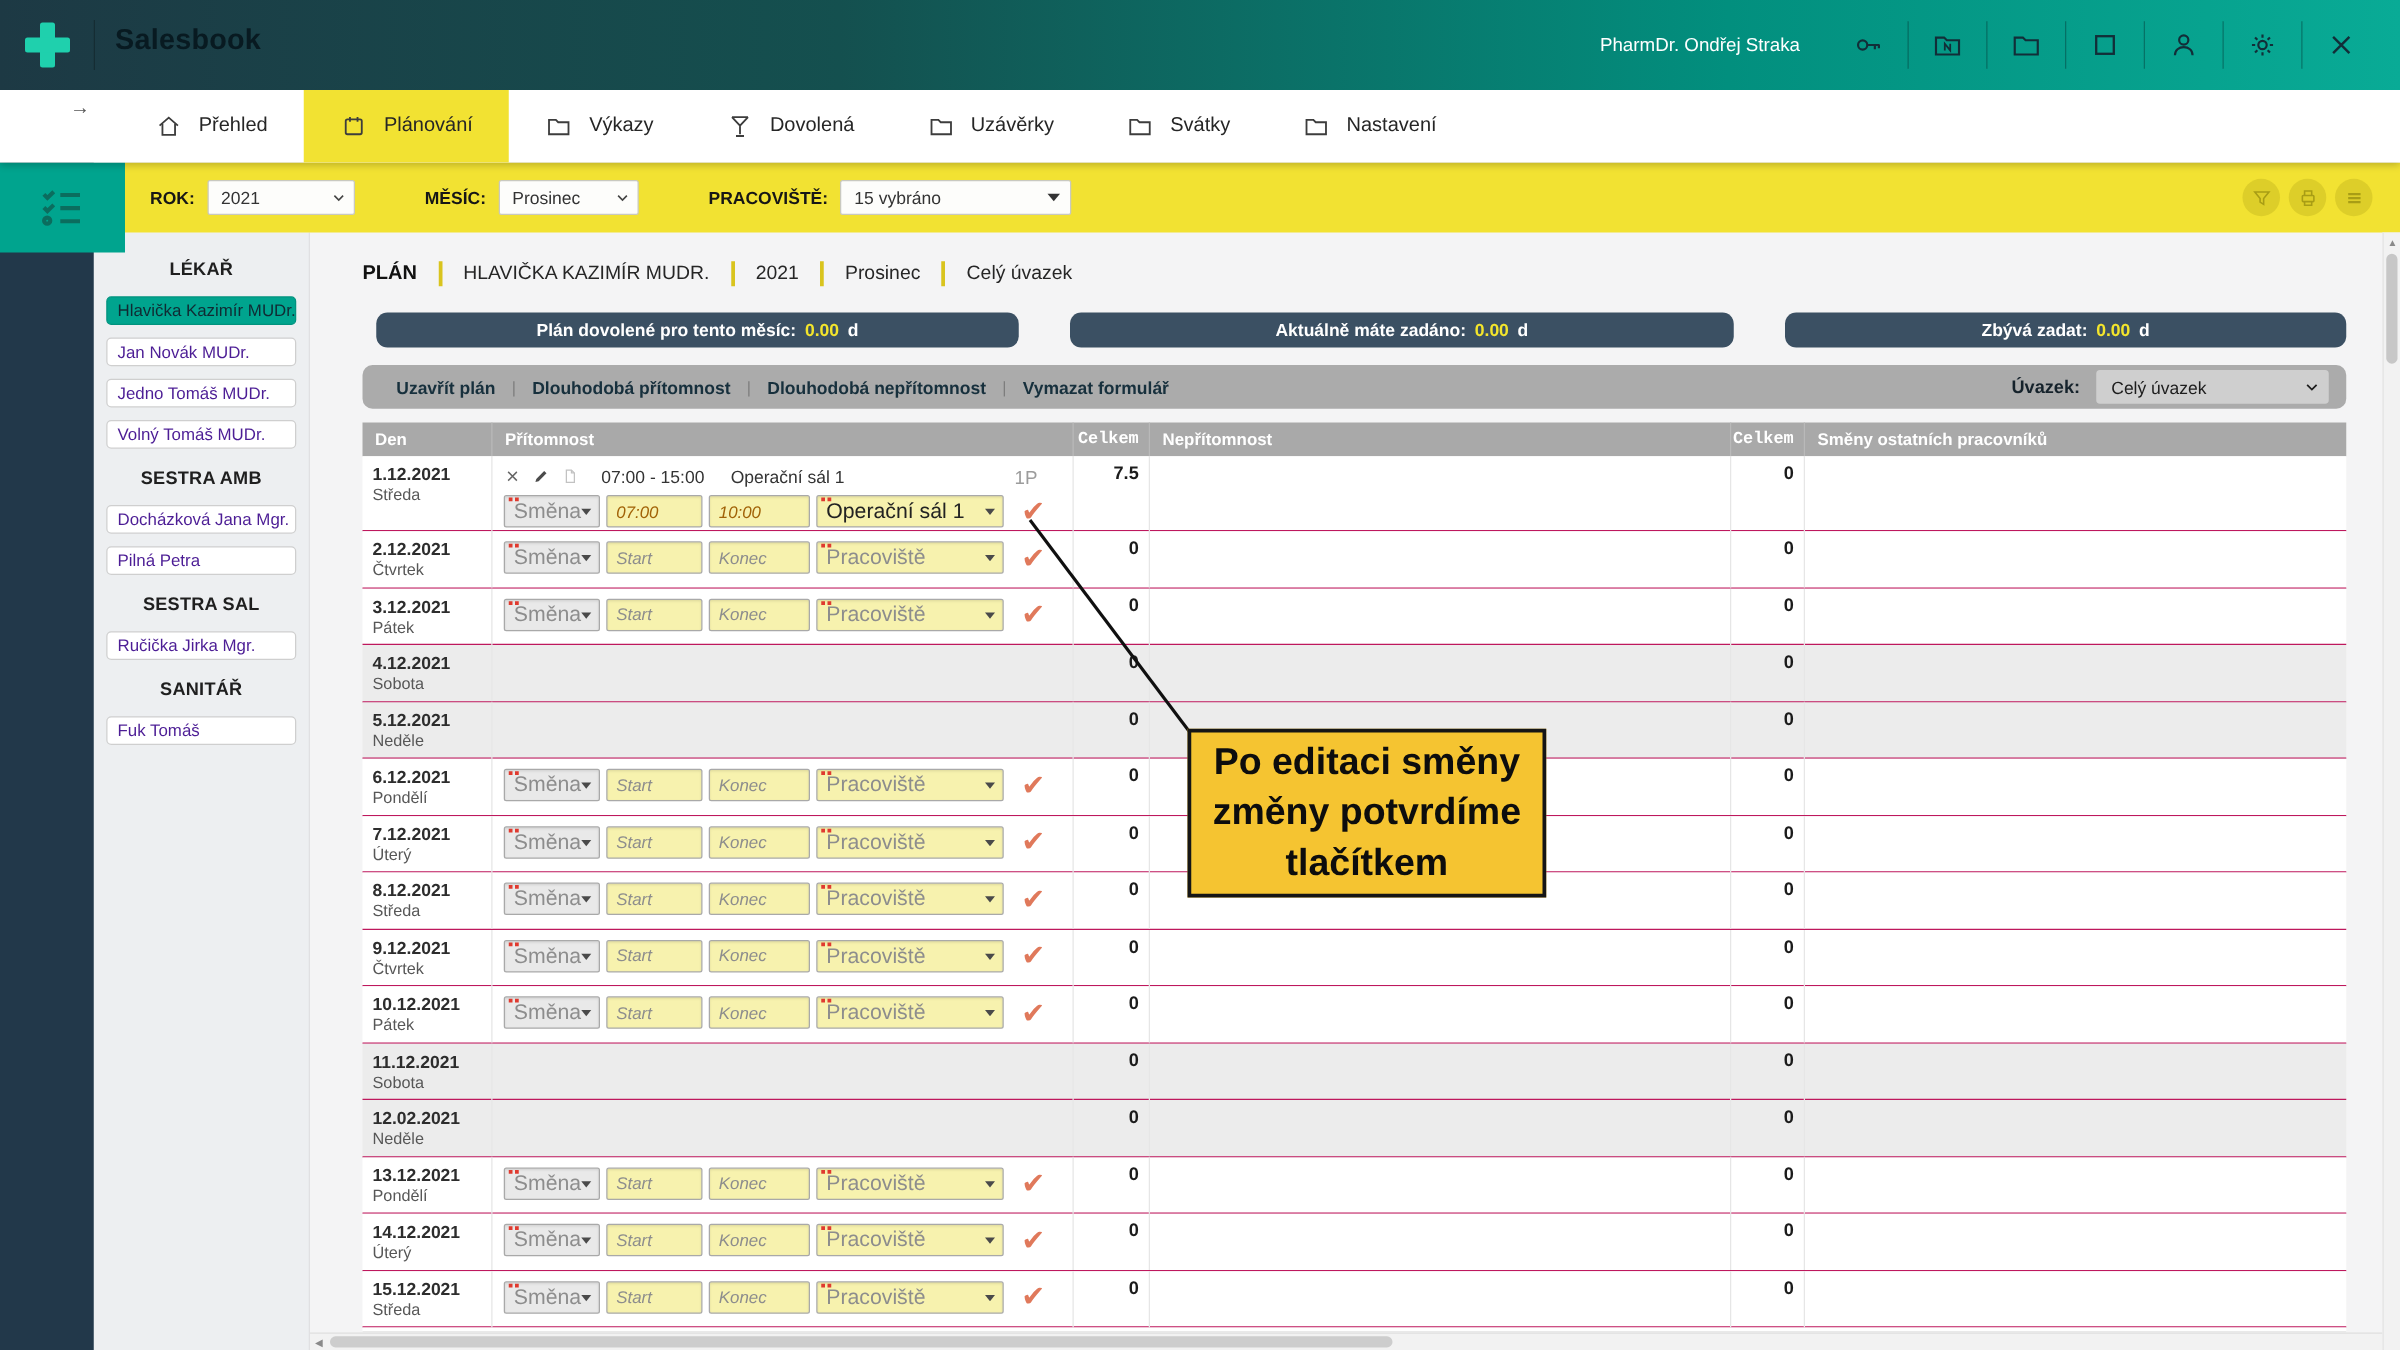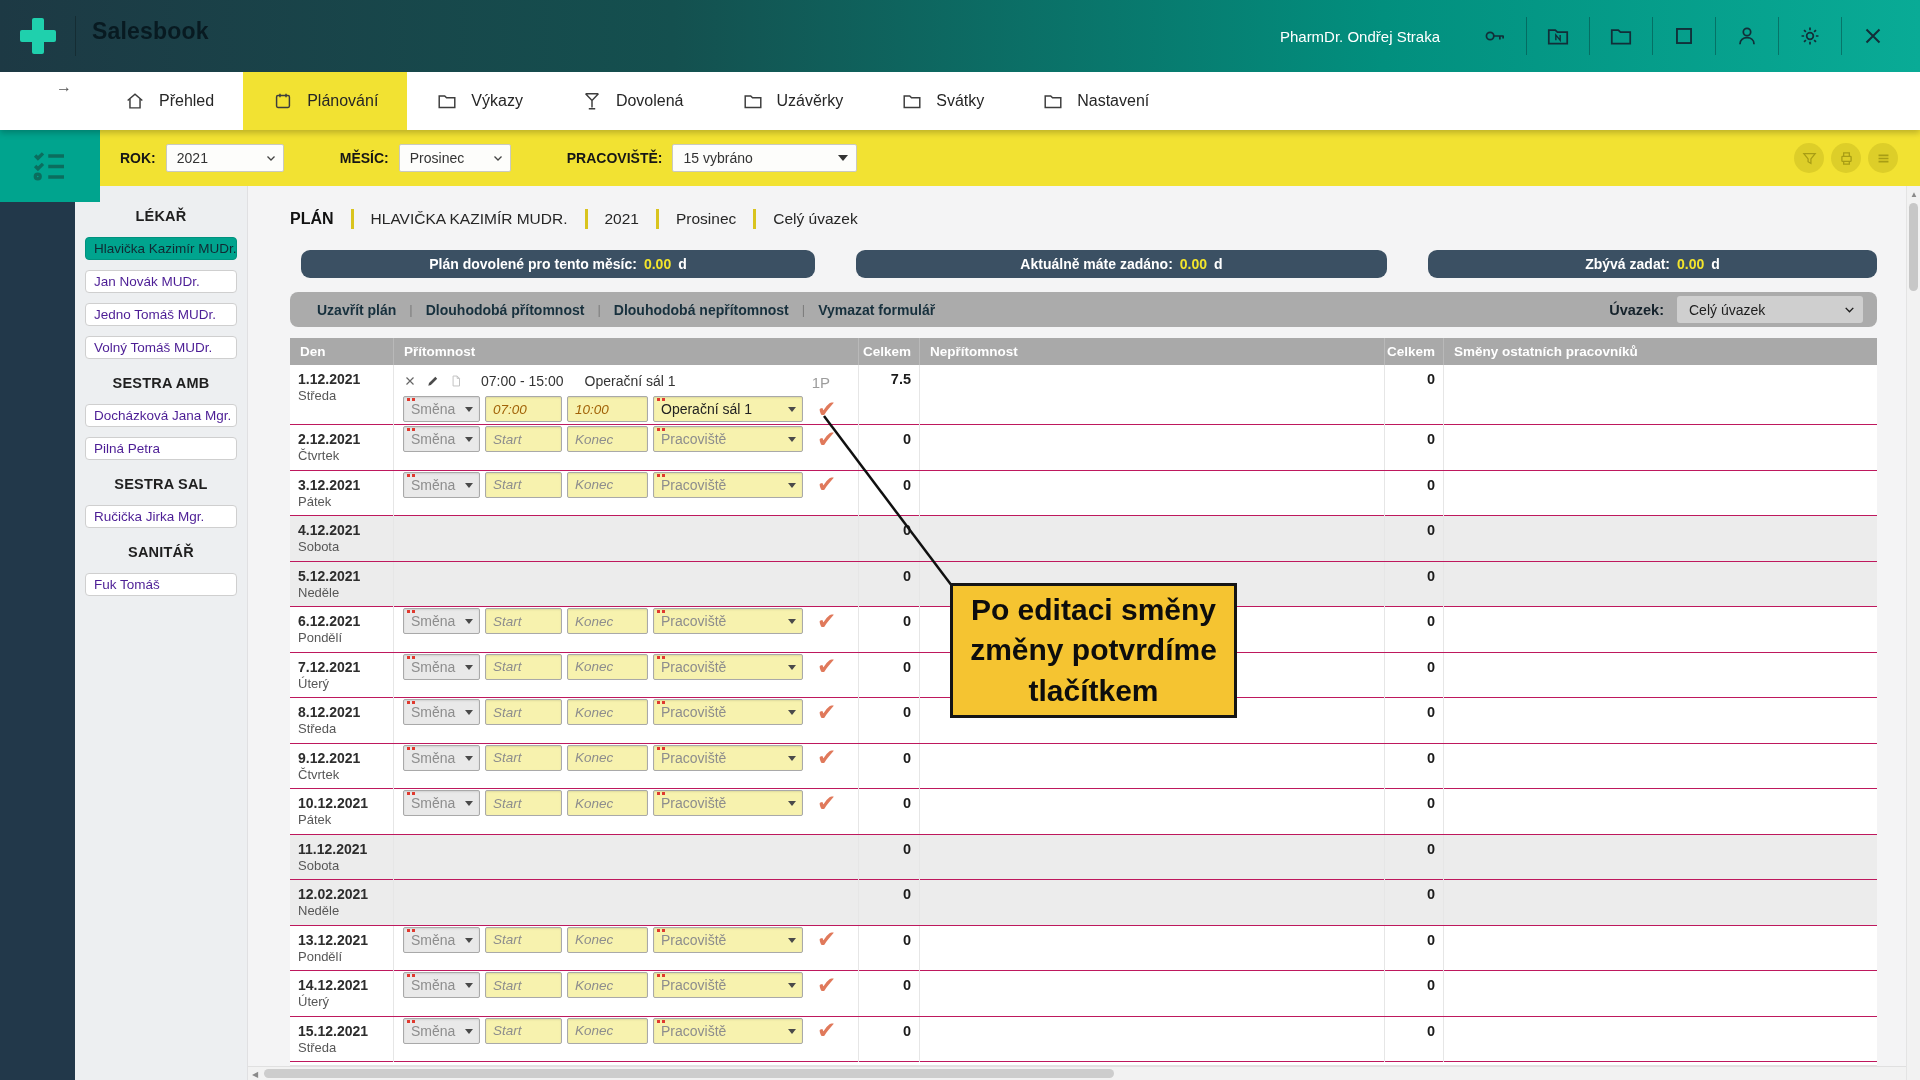--- a/index.html
+++ b/index.html
@@ -77,40 +77,40 @@
   .uvazek-select { width:186px; height:27px; background:#cfcfcf; border-radius:3px; display:flex; align-items:center;
     padding:0 26px 0 12px; font-size:14px; color:#1d1d1d; position:relative; cursor:pointer; }
   .uvazek-select .chev { position:absolute; right:7px; width:13px; height:13px; color:#1d1d1d; }
 
   
   .ptable { position:absolute; left:290px; top:338px; width:1587px; }
   .trow-grid { display:grid; grid-template-columns:103px 465px 61px 465px 59px 1fr; }
   .thead { height:27px; background:#a9a9a9; color:#fff; font-size:13.5px; font-weight:bold; }
   .thead > div { display:flex; align-items:center; padding:0 10px; border-left:1px solid #b9b9b9; overflow:hidden; white-space:nowrap; }
   .thead > div:first-child { border-left:none; }
-  .thead > div.num { justify-content:flex-end; padding-right:8px; }
+  .thead > div.num { justify-content:flex-end; padding-right:8px;font-family:Liberation Mono, monospace; }
   .trow { background:#fff; border-bottom:1px solid #be185d; height:45.5px; }
   .trow.first { height:60px; }
   .trow.weekend { background:#ececec; }
   .trow > div { border-left:1px solid #e6e6e6; overflow:visible; }
   .trow > div:first-child { border-left:none; }
   .cell-den { padding:5px 8px; line-height:1.3; }
   .cell-den .d1 { font-size:14px; font-weight:bold; color:#2d2d2d; }
   .cell-den .d2 { font-size:13px; color:#575757; }
   .cell-num { display:flex; justify-content:flex-end; padding:6px 8px 0 0; font-size:14.5px; font-weight:bold; color:#1b1b1b; }
-  .cell-pres { padding-left:9px; display:flex; flex-direction:column; justify-content:flex-start; position:relative; }
+  .cell-pres { padding-left:9px; display:flex; flex-direction:column; justify-content:center; position:relative; }
   .entry-line { display:flex; align-items:center; gap:9px; height:28px; margin-top:2px; }
   .eicon { display:flex; align-items:center; justify-content:center; cursor:pointer; }
   .eicon svg { width:14px; height:14px; }
   .eicon.x { color:#666; } .eicon.pen { color:#4b4b4b; } .eicon.doc { color:#c2c2c2; cursor:default; }
   .entry-time { font-size:14px; color:#333; margin-left:9px; }
   .entry-place { font-size:14px; color:#333; margin-left:12px; }
   .entry-badge { position:absolute; right:28px; top:9px; font-size:15px; color:#9c9c9c; }
   .form-line { display:flex; align-items:center; gap:5px; height:28px; margin-bottom:3px; }
-  .ctl { height:26px; border:1px solid #a9a9a9; border-radius:2px; font-size:14px; position:relative;
+  .ctl { height:26px; border:1px solid #a9a9a9; border-radius:2px; font-size:17px; position:relative;
     box-shadow:inset 0 1px 2px rgba(0,0,0,.10); display:flex; align-items:center; }
   .ctl-select-gray { width:77px; background:#e9e9e9; color:#8d8d8d; padding:0 16px 0 7px; cursor:pointer; }
   .ctl-input { width:77px; background:#f7f2ae; padding:0 7px; color:#a16207; outline:none;font-style:italic; }
   .ctl-input.k { width:81px; }
   .ctl-input::placeholder { color:#8d8d8d; opacity:1; }
   input.ctl-input { font-family:inherit; font-size:13.5px; }
   .ctl-select-yellow { width:150px; background:#f7f2ae; color:#222; padding:0 18px 0 7px; cursor:pointer; white-space:nowrap; overflow:hidden; }
   .ctl-select-yellow.empty { color:#8d8d8d; }
   .dd-caret { position:absolute; right:6px; top:10px; width:0; height:0; border-left:4.5px solid transparent; border-right:4.5px solid transparent; border-top:5.5px solid #4a4a4a; }
   .req-dots { position:absolute; left:3px; top:1px; width:3px; height:3px; background:var(--red,#e03a2f); box-shadow:5px 0 0 var(--red,#e03a2f); }

